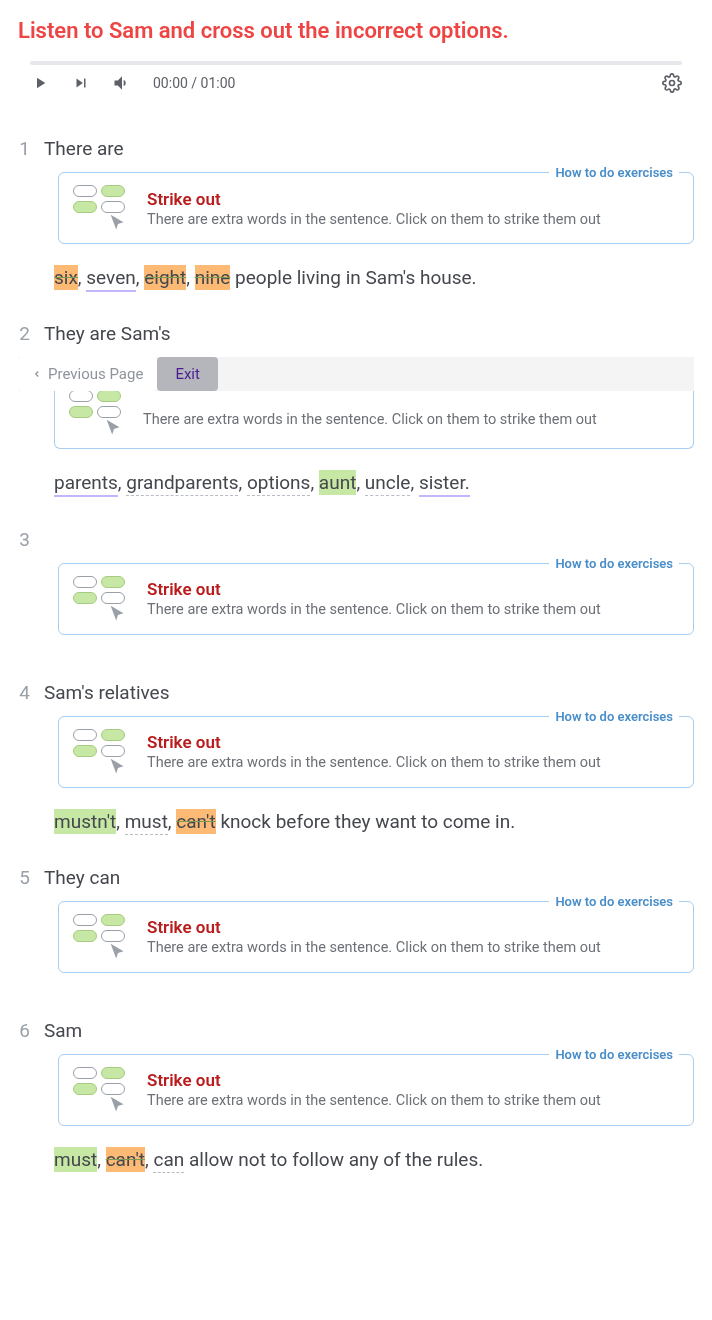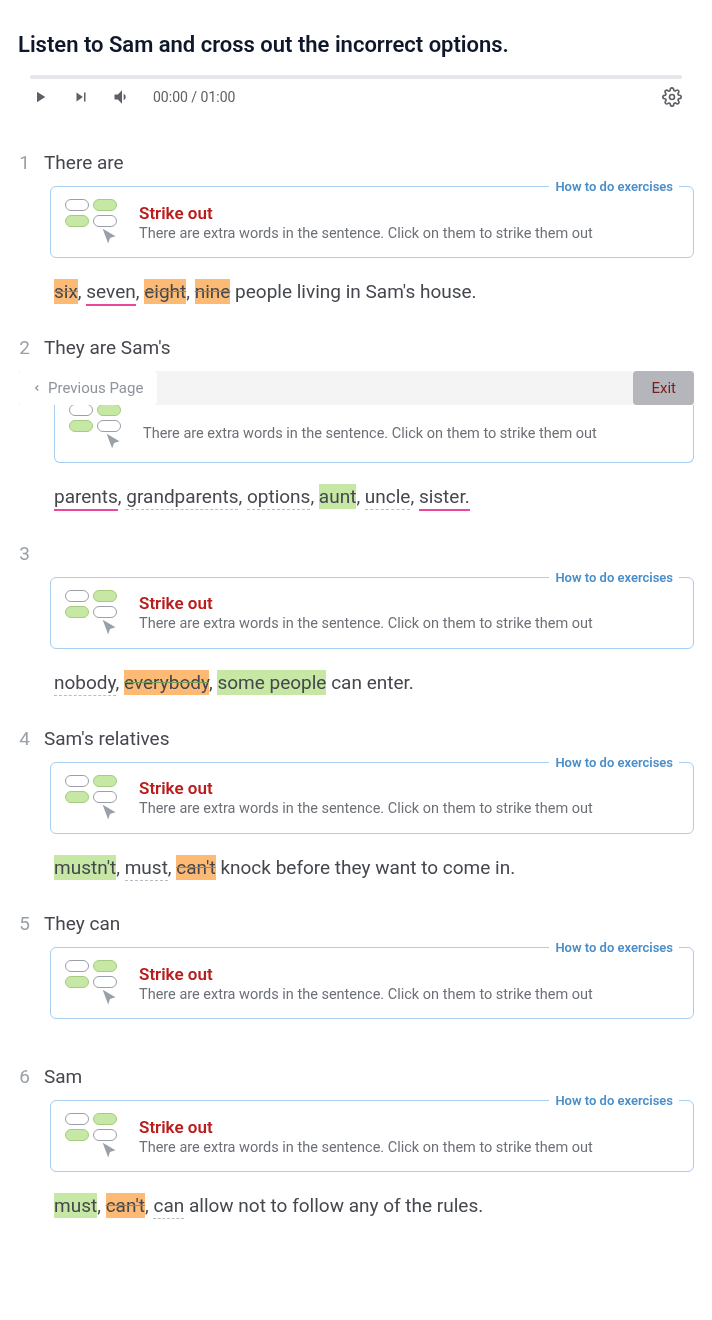--- a/index.html
+++ b/index.html
@@ -1,42 +1,42 @@
 <!DOCTYPE html>
 <html><head>
 <meta charset="utf-8">
 <style>
   * { box-sizing: border-box; margin: 0; padding: 0; }
   body { font-family: -apple-system, BlinkMacSystemFont, "Segoe UI", Roboto, sans-serif; background: #fff; color: #333; width: 712px; }
-  .title { color: #0f172a; font-size: 22px; font-weight: 600; padding: 32px 18px 10px 18px; }
+  .title { color: #ef4444; font-size: 22px; font-weight: 600; padding: 18px 18px 10px 18px; }
   .audio-bar { margin: 0 18px 20px 18px; padding: 10px 12px; display: flex; align-items: center; gap: 21px; position: relative; }
   .audio-bar::before { content:""; position:absolute; top:8px; left:12px; right:12px; height:4px; background:#e5e7ea; border-radius:2px; }
   .icon-btn { width:20px; height:20px; display:flex; align-items:center; justify-content:center; color:#5d6066; cursor:pointer; margin-top:10px; }
   .time { font-size:14px; color:#5d6066; margin-top:10px; flex:1; }
-  .nav-stripe { display:flex; align-items:center; justify-content:space-between; background:#f4f4f5; }
+  .nav-stripe { display:flex; align-items:center; justify-content:flex-start; background:#f4f4f5; }
   .prev-btn { display:flex; align-items:center; gap:6px; padding:8px 14px; background:#fff; color:#8f949c; font-size:15px; border-radius:4px; cursor:pointer; }
-  .exit-btn { padding:8px 18px; background:#b4b6bb; color:#7f1d1d; font-size:15px; border-radius:4px; cursor:pointer; }
+  .exit-btn { padding:8px 18px; background:#b4b6bb; color:#4c1d95; font-size:15px; border-radius:4px; cursor:pointer; }
   .item { padding: 14px 18px 14px 18px; }
   .item-head { display:flex; gap:14px; font-size:19px; color:#44474d; margin-bottom:12px; }
   .item-num { color:#9aa0a8; min-width:12px; text-align:right; }
-  .hint-box { border:1px solid #a7cdef; border-radius:6px; margin-left:32px; margin-bottom:18px; padding:12px 14px 12px 14px; position:relative; display:flex; gap:14px; align-items:center; }
+  .hint-box { border:1px solid #a7cdef; border-radius:6px; margin-left:40px; margin-bottom:18px; padding:12px 14px 12px 14px; position:relative; display:flex; gap:14px; align-items:center; }
   .hint-link { position:absolute; top:-8px; right:14px; background:#fff; padding:0 6px; color:#4a8ec9; font-size:13px; font-weight:600; }
   .hint-illus { width:60px; height:46px; flex:0 0 60px; position:relative; }
   .pill { position:absolute; width:24px; height:12px; border:1.5px solid #9aa0a8; border-radius:6px; background:#fff; }
   .pill.g { background:#c7e7a5; border-color:#a6cc81; }
   .pill.p1{ left:0; top:0;} .pill.p2{ left:28px; top:0;} .pill.p3{ left:0; top:16px;} .pill.p4{ left:28px; top:16px;}
   .cursor { position:absolute; left:34px; top:28px; }
   .cursor svg { width:22px; height:22px; }
   .hint-txt h4 { font-size:17px; color:#b91c1c; font-weight:600; margin-bottom:2px; }
   .hint-txt p { font-size:14.5px; color:#6d7177; }
   .sentence { margin-left:36px; font-size:19px; color:#44474d; line-height:1.7; }
   .tok { cursor:pointer; }
   .struck { background:#fdba74; text-decoration:line-through; text-decoration-color:#7a9b56; padding:1px 0; }
   .hl-green { background:#c7e7a5; padding:1px 0;text-align:right; }
-  .wrong { border-bottom:2px solid #ec4899; padding-bottom:1px; }
+  .wrong { border-bottom:2px solid #c4b5fd; padding-bottom:1px; }
   .dash { border-bottom:1.5px dashed #b7bdc5; padding-bottom:1px; }
   .sep { }
   .partial-hint { border:1px solid #a7cdef; border-top:none; border-radius:0 0 6px 6px; margin-left:36px; margin-bottom:18px; padding:0 14px 12px 14px; position:relative; display:flex; gap:14px; align-items:flex-end; overflow:hidden; height:58px; }
   .partial-hint .hint-illus{ margin-top:-24px; }
   .partial-hint .hint-txt p{ margin-bottom:8px; }
 </style>
 </head>
 <body>
 
 <div class="title">Listen to Sam and cross out the incorrect options.</div>
@@ -133,21 +133,20 @@
           <div class="pill p4"></div>
     <div class="cursor"><svg viewBox="0 0 24 24" fill="#9aa0a8">
               <path d="M4 2l6 16 2-6 6-2z"></path>
             </svg></div>
   </div>
     <div class="hint-txt">
       <h4>Strike out</h4>
       <p>There are extra words in the sentence. Click on them to strike them out</p>
     </div>
   </div>
-      <div class="sentence"><span class="tok dash">nobody</span><span class="sep">, </span><span class="tok struck">everybody</span><span class="sep">, </span><span class="tok hl-green">some people</span><span class="sep">  can enter.</span></div>
     </div>
     <div class="item">
       <div class="item-head">
         <span class="item-num">4</span>
         <span>Sam's relatives</span>
       </div>
       <div class="hint-box">
     <span class="hint-link">How to do exercises</span>
     <div class="hint-illus">
     <div class="pill p1"></div>

